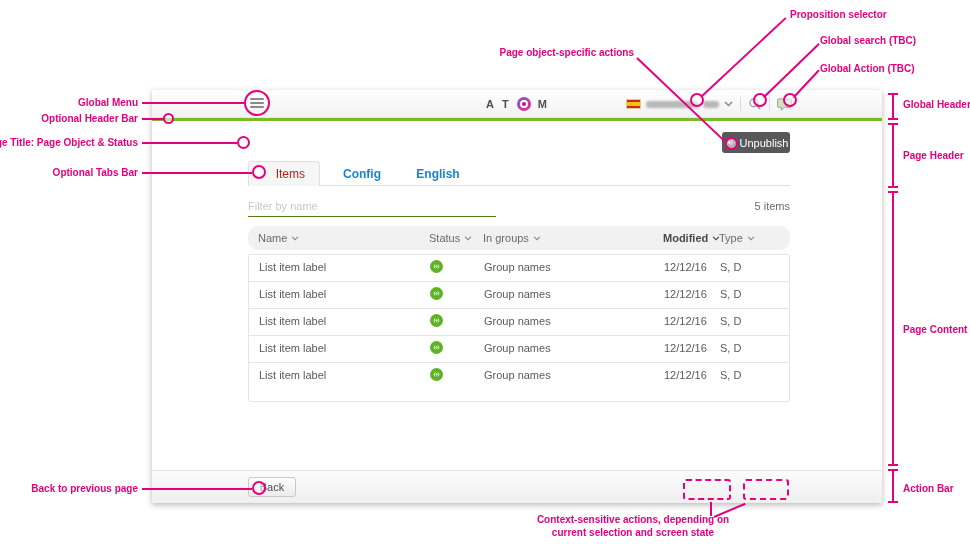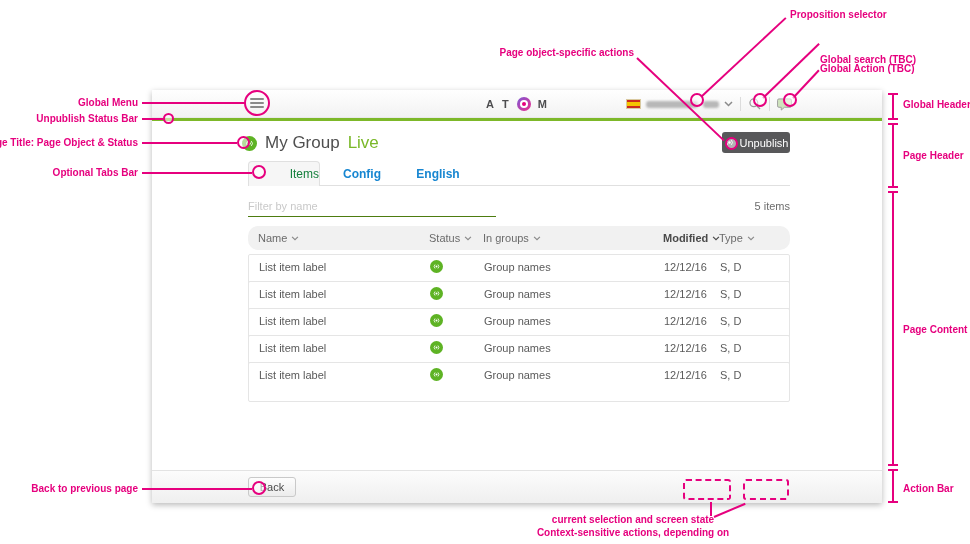--- a/index.html
+++ b/index.html
@@ -40,22 +40,22 @@
     display:flex; align-items:center; justify-content:center; flex:none; }
   .ptitle-row { position:absolute; left:90px; top:43px; display:flex; align-items:center; gap:8px; }
   .ptitle { font-size:17px; color:#4f4f4f; }
   .ptitle-status { font-size:17px; color:#7ab829; }
   .unpublish { position:absolute; left:570px; top:42px; width:68px; height:21px; background:#58585a;
     border-radius:3px; color:#fff; font-size:11px; display:flex; align-items:center; justify-content:center; gap:5px; cursor:pointer; }
 
   
   .tabbar-line { position:absolute; left:96px; top:95px; width:542px; height:1px; background:#e0e0e0; }
   .tab-active { position:absolute; left:96px; top:71px; width:72px; height:25px; background:#f6f6f6;
-    border:1px solid #e0e0e0; border-bottom:none; border-radius:4px 4px 0 0; font-size:12px; color:#15803d;
-    display:flex; align-items:center; justify-content:flex-end; padding-right:0; cursor:pointer; }
+    border:1px solid #e0e0e0; border-bottom:none; border-radius:4px 4px 0 0; font-size:12px; color:#b91c1c;
+    display:flex; align-items:center; justify-content:flex-end; padding-right:14px; cursor:pointer; }
   .tab { position:absolute; top:71px; height:25px; font-size:12px; font-weight:bold; color:#1786d1;
     display:flex; align-items:center; justify-content:center; cursor:pointer; }
   .tab.config { left:180px; width:60px; } .tab.english { left:255px; width:62px; }
 
   
   .filter-input { position:absolute; left:96px; top:105px; width:248px; height:22px; border:none;
     border-bottom:1px solid #4d7c0f; font-size:11px; color:#7a7a7a; background:transparent; outline:none;
     font-family:"Liberation Sans", sans-serif; }
   .filter-input::placeholder { color:#c9c9c9; }
   .items-count { position:absolute; left:568px; top:110px; width:70px; text-align:right; font-size:11px; color:#6d6d6d; }
@@ -138,30 +138,20 @@
         </svg>
         <span class="vdiv"></span>
         <svg width="15" height="13" viewBox="0 0 16 14" style="cursor:pointer">
           <path d="M2 1h12a1.5 1.5 0 0 1 1.5 1.5v6a1.5 1.5 0 0 1-1.5 1.5H8l-3.5 3v-3H2A1.5 1.5 0 0 1 .5 8.5v-6A1.5 1.5 0 0 1 2 1z" fill="#cfe3bd" stroke="#9a9a9a" stroke-width="1"></path>
         </svg>
       </div>
     </div>
 
     <div class="statusbar"></div>
 
-    <div class="ptitle-row">
-      <span class="live-badge">
-        <svg width="11" height="11" viewBox="0 0 20 20">
-            <circle cx="10" cy="10" r="2.2" fill="#fff"></circle>
-            <path d="M6.2 6.2a5.4 5.4 0 0 0 0 7.6M13.8 6.2a5.4 5.4 0 0 1 0 7.6" stroke="#fff" stroke-width="1.6" fill="none" stroke-linecap="round"></path>
-          </svg>
-      </span>
-      <span class="ptitle">My Group</span>
-      <span class="ptitle-status">Live</span>
-    </div>
     <div class="unpublish">
       <svg width="11" height="11" viewBox="0 0 20 20">
           <circle cx="10" cy="10" r="2.2" fill="#fff"></circle>
           <path d="M6.2 6.2a5.4 5.4 0 0 0 0 7.6M13.8 6.2a5.4 5.4 0 0 1 0 7.6" stroke="#fff" stroke-width="1.6" fill="none" stroke-linecap="round"></path>
         </svg>
       <span>Unpublish</span>
     </div>
 
     <div class="tabbar-line"></div>
     <div class="tab-active">
@@ -282,57 +272,57 @@
     </div>
 
     <div class="actionbar">
       <div class="back-btn">
           <span>Back</span>
         </div>
     </div>
   </div>
 
   <div class="ann right-align" style="right:832px; top:97px;">Global Menu</div>
-  <div class="ann right-align" style="right:832px; top:113px;">Unpublish Status Bar</div>
+  <div class="ann right-align" style="right:832px; top:113px;">Optional Header Bar</div>
   <div class="ann right-align" style="right:832px; top:137px;">Page Title: Page Object &amp; Status</div>
   <div class="ann right-align" style="right:832px; top:167px;">Optional  Tabs Bar</div>
   <div class="ann right-align" style="right:832px; top:483px;">Back to previous page</div>
 
   <div class="aline" style="left:142px; top:102px; width:103px;"></div>
   <div class="aring" style="left:244px; top:90px; width:26px; height:26px;"></div>
   <div class="aline" style="left:142px; top:118px; width:21px;"></div>
   <div class="aring fill" style="left:163px; top:113px; width:11px; height:11px;"></div>
   <div class="aline" style="left:142px; top:142px; width:95px;"></div>
   <div class="aring fill" style="left:237px; top:136px; width:13px; height:13px;"></div>
   <div class="aline" style="left:142px; top:172px; width:110px;"></div>
   <div class="aring fill" style="left:252px; top:165px; width:14px; height:14px;"></div>
   <div class="aline" style="left:142px; top:488px; width:110px;"></div>
   <div class="aring fill" style="left:252px; top:481px; width:14px; height:14px;"></div>
 
   <div class="ann" style="left:790px; top:9px;">Proposition selector</div>
-  <div class="ann" style="left:820px; top:35px;margin-top:19px;">Global search (TBC)</div>
+  <div class="ann" style="left:820px; top:35px;">Global search (TBC)</div>
   <div class="ann" style="left:820px; top:63px;">Global Action (TBC)</div>
   <div class="ann right-align" style="right:336px; top:47px;">Page object-specific actions</div>
 
   <div class="aline" style="left:701px; top:96px; width:116px; transform:rotate(-43deg);"></div>
   <div class="aring fill" style="left:690px; top:93px; width:14px; height:14px;"></div>
   <div class="aline" style="left:763px; top:97px; width:78px; transform:rotate(-44deg);"></div>
   <div class="aring fill" style="left:753px; top:93px; width:14px; height:14px;"></div>
   <div class="aline" style="left:793px; top:97px; width:38px; transform:rotate(-47deg);"></div>
   <div class="aring fill" style="left:783px; top:93px; width:14px; height:14px;"></div>
   <div class="aline" style="left:637px; top:57px; width:120px; transform:rotate(43.5deg);"></div>
   <div class="aring fill" style="left:725px; top:137px; width:13px; height:13px;"></div>
 
   <div class="dashbox" style="left:683px; top:479px; width:48px; height:21px;"></div>
   <div class="dashbox" style="left:743px; top:479px; width:46px; height:21px;"></div>
   <div class="aline" style="left:710px; top:502px; width:2px; height:14px;"></div>
   <div class="aline" style="left:714px; top:516px; width:34px; transform:rotate(-23deg);"></div>
   <div class="ann caption">
+    <div>Context-sensitive actions, depending on</div>
     <div>current selection and screen state</div>
-    <div>Context-sensitive actions, depending on</div>
   </div>
 
   <div class="bracket" style="top:93px;  height:27px;"></div>
   <div class="bracket" style="top:123px; height:65px;"></div>
   <div class="bracket" style="top:191px; height:275px;"></div>
   <div class="bracket" style="top:469px; height:34px;"></div>
   <div class="ann" style="left:903px; top:99px;">Global Header</div>
   <div class="ann" style="left:903px; top:150px;text-align:center;">Page Header</div>
   <div class="ann" style="left:903px; top:324px;">Page Content</div>
   <div class="ann" style="left:903px; top:483px;">Action Bar</div>

